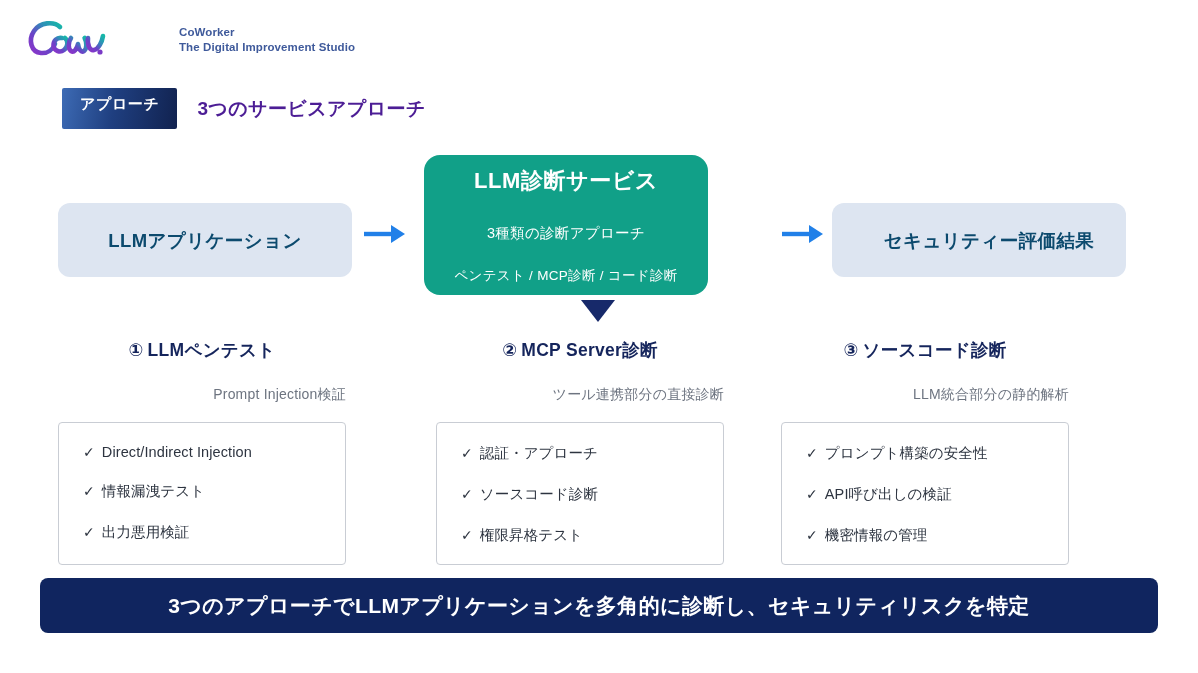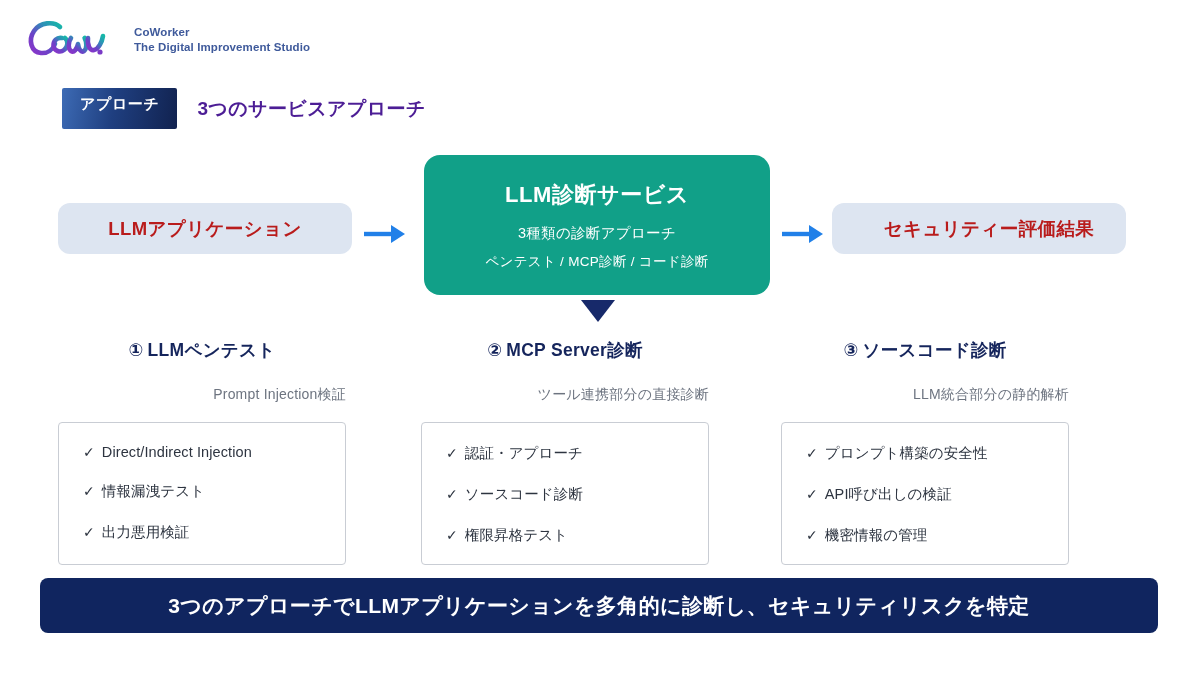--- a/index.html
+++ b/index.html
@@ -32,20 +32,21 @@
   .brand-logo {
     width: 96px;
     height: 44px;
     display: block;
   }
   .brand-text {
     display: flex;
     flex-direction: column;
     justify-content: center;
     line-height: 1.28;
+    margin-left: 45px;
   }
   .brand-name {
     font-size: 11.5px;
     font-weight: 700;
     color: #3f5a9b;
     letter-spacing: .1px;
   }
   .brand-tagline {
     font-size: 11.5px;
     font-weight: 700;
@@ -91,37 +92,37 @@
   .flow-box {
     position: absolute;
     box-sizing: border-box;
     display: flex;
     align-items: center;
     justify-content: center;
     border-radius: 12px;
   }
   .flow-box.side {
     background: #dde5f1;
-    height: 51px;
-    color: #b91c1c;
+    height: 74px;
+    color: #0c4a6e;
     font-size: 18.5px;
     font-weight: 800;
     letter-spacing: .4px;
   }
   #box-input  { left: 58px;  top: 48px; width: 294px; }
   #box-output { left: 832px; top: 48px; width: 294px; padding-left: 20px; }
 
   .flow-box.center {
     left: 424px;
     top: 0;
-    width: 346px;
+    width: 284px;
     height: 140px;
     background: #11a088;
     flex-direction: column;
-    gap: 10px;
+    gap: 24px;
     color: #ffffff;
     border-radius: 16px;
   }
   .center-title {
     font-size: 22px;
     font-weight: 800;
     letter-spacing: .6px;
     margin-bottom: 4px;
   }
   .center-sub1 { font-size: 14.5px; font-weight: 400; letter-spacing: .3px; }
@@ -153,21 +154,21 @@
     left: 0;
     top: 338px;
     width: 1198px;
   }
   .col {
     position: absolute;
     width: 288px;
     top: 0;
   }
   #col-1 { left: 58px; }
-  #col-2 { left: 421px; }
+  #col-2 { left: 436px; }
   #col-3 { left: 781px; }
 
   .col-head {
     text-align: center;
     font-size: 17.5px;
     font-weight: 800;
     color: #15255c;
     letter-spacing: .3px;
     white-space: nowrap;
   }

